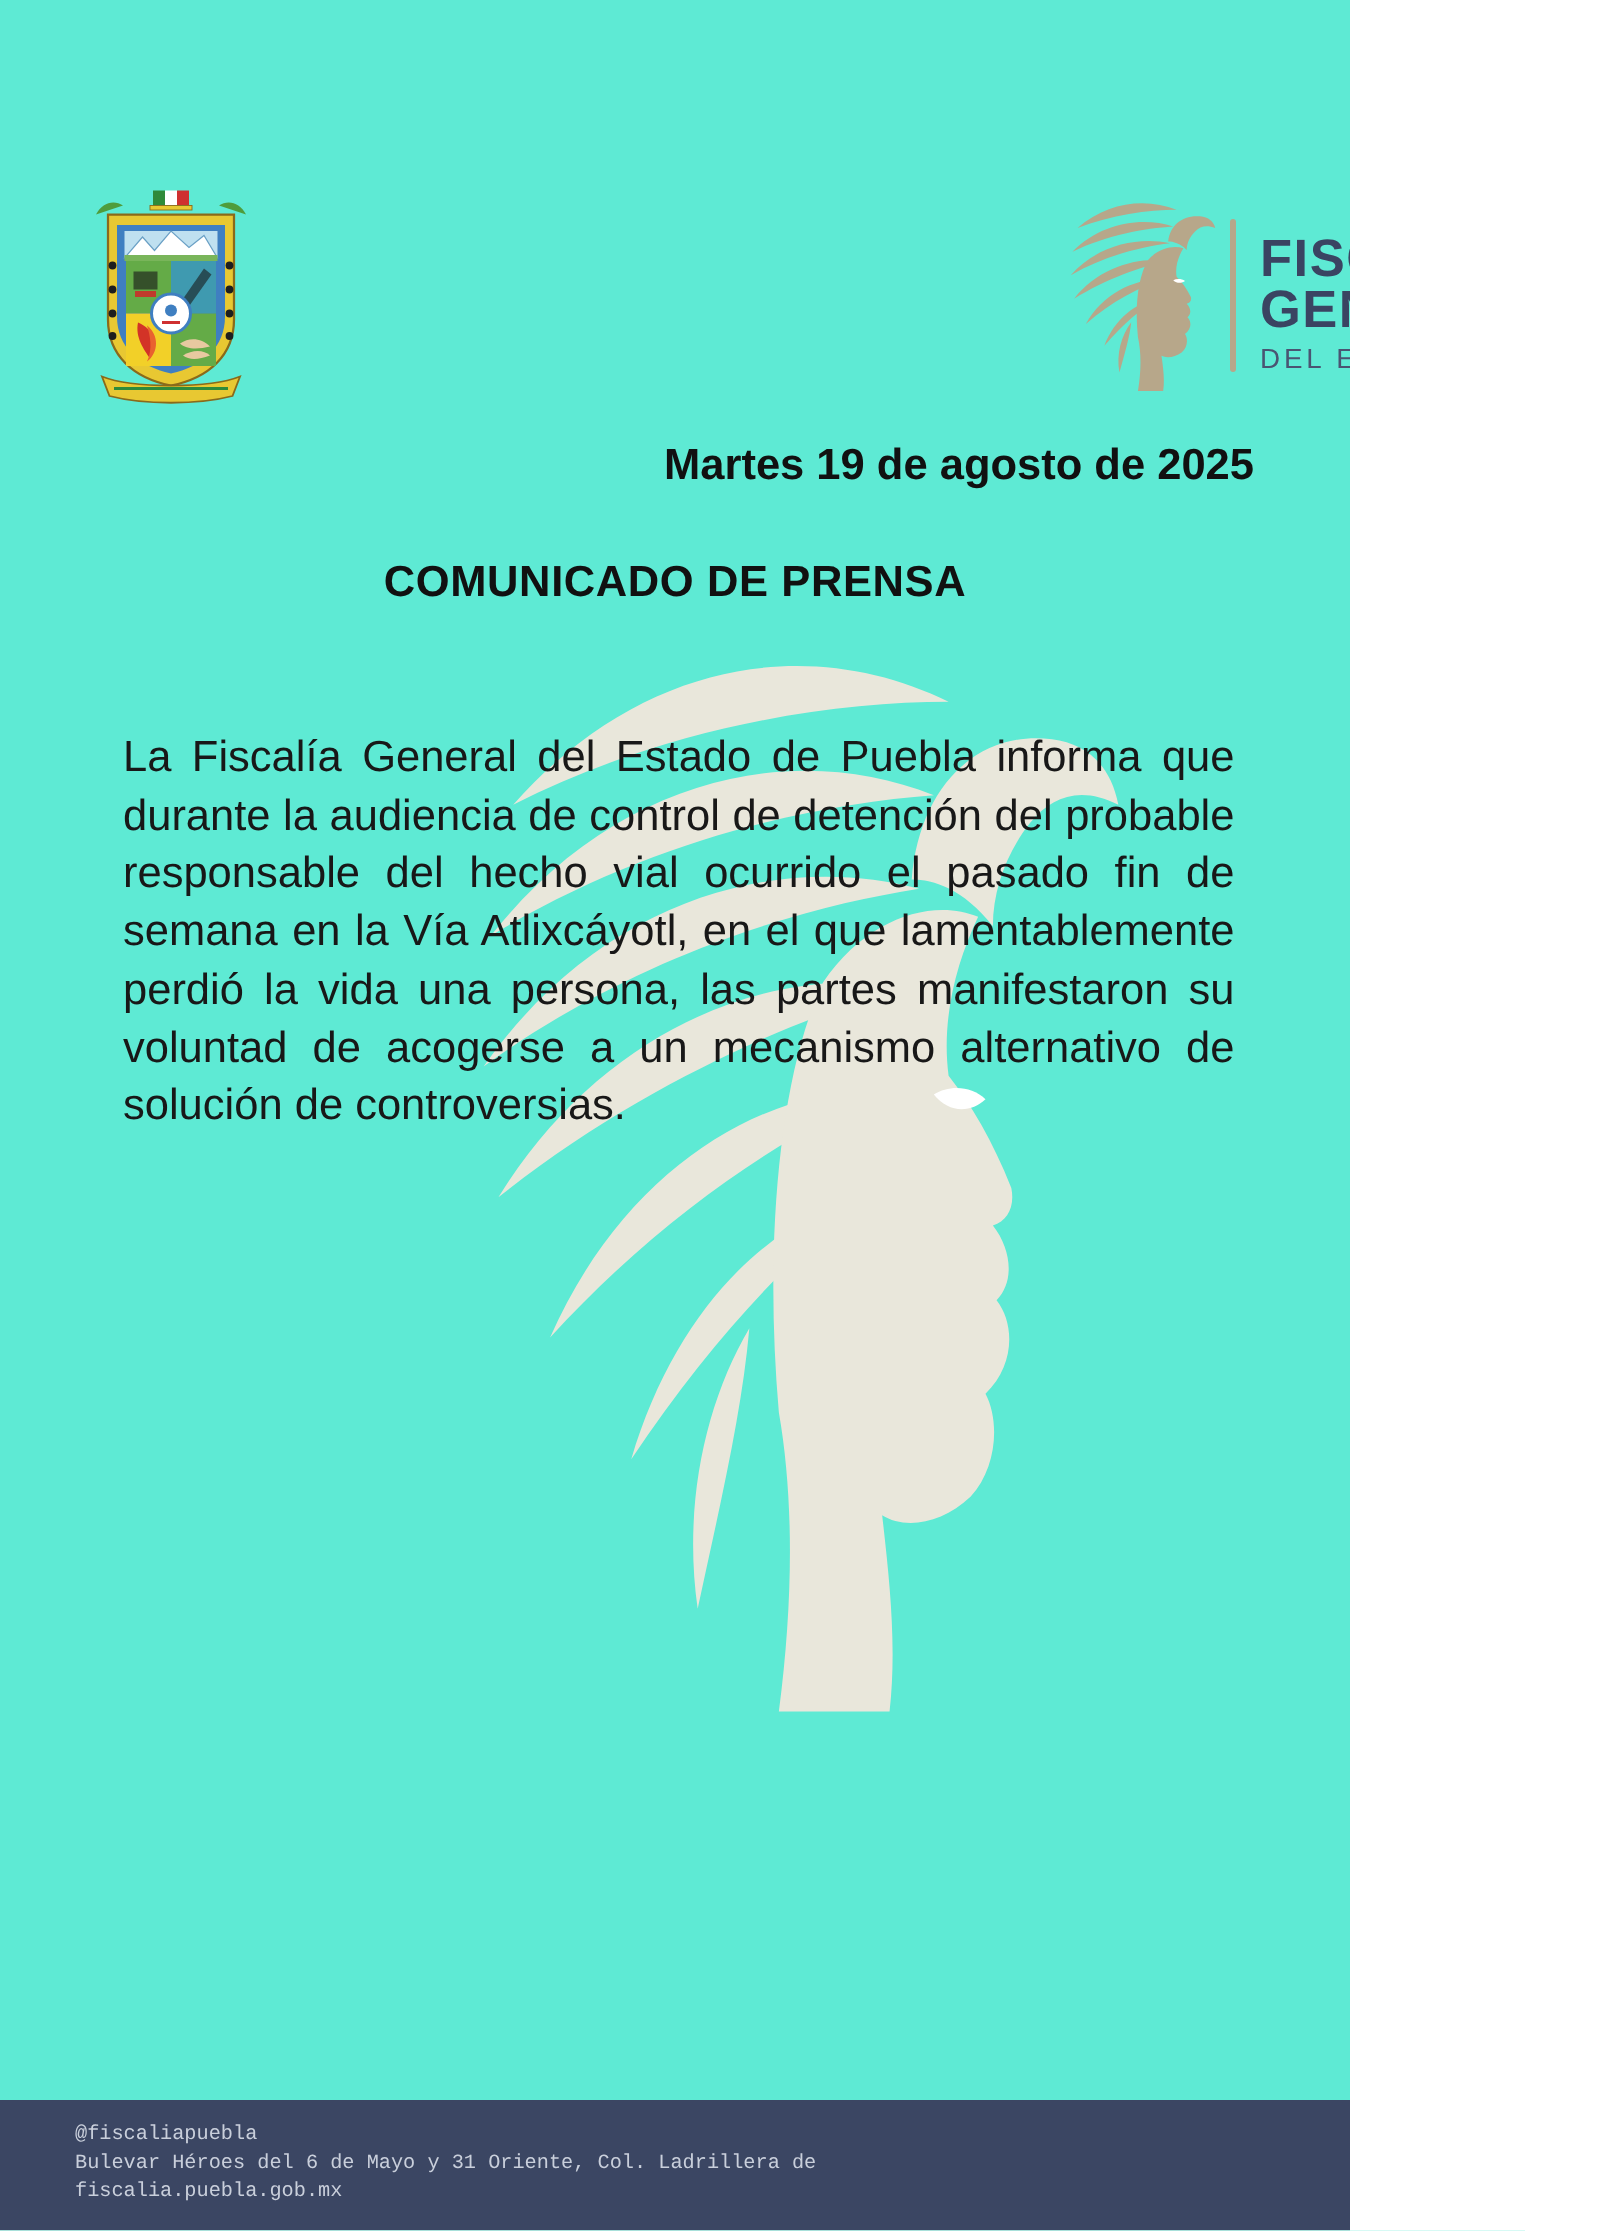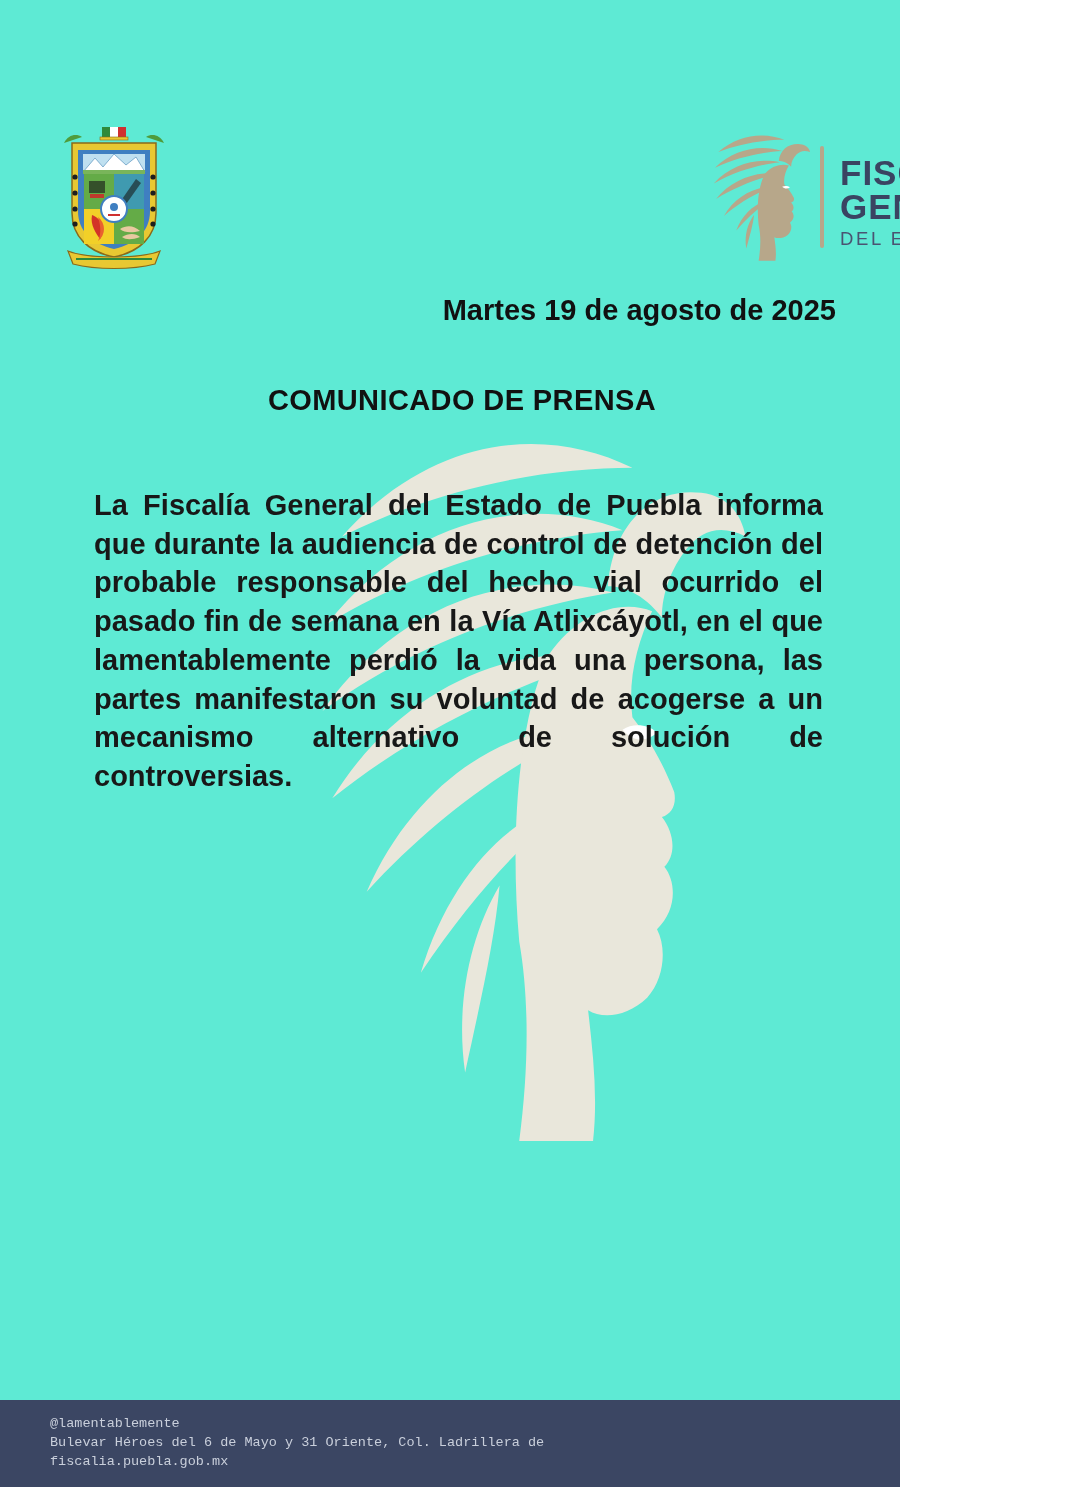--- a/index.html
+++ b/index.html
@@ -32,30 +32,30 @@
     margin-top:5px;font-size:18.5px;font-weight:400;letter-spacing:2.6px;
     color:#4a5472;white-space:nowrap;
   }
   .brand-frieze{margin-top:5px;color:#3a4462;}
   
   .date{
     position:absolute;top:294px;right:64px;z-index:1;
     font-size:29px;font-weight:700;color:#111;text-align:right;
   }
   .title{
-    position:absolute;top:372px;left:0;width:100%;margin:12px;z-index:1;
+    position:absolute;top:372px;left:0;width:100%;margin:0;z-index:1;
     text-align:center;font-size:29px;font-weight:700;color:#111;letter-spacing:0.4px;
   }
   
   .body-text{
     position:absolute;top:486px;left:78px;right:77px;z-index:1;
     font-size:29px;line-height:38.7px;color:#181818;
     text-align:justify;
   }
-  .body-text p{margin:0 0 25px 16px;font-weight:bold;}
+  .body-text p{margin:0 0 25px 4px;}
   
   .footer{
     position:absolute;left:0;bottom:0;width:1080px;height:87px;
     background:#3b4663;z-index:3;
   }
   .footer-left{
     position:absolute;left:50px;top:14px;
     font-family:"Liberation Mono", monospace;
     font-size:13.5px;line-height:19px;color:#c9cfdb;
     white-space:nowrap;
@@ -186,19 +186,19 @@
 
   <div class="date">Martes 19 de agosto de 2025</div>
   <h1 class="title">COMUNICADO DE PRENSA</h1>
 
   <main class="body-text">
     <p>La Fiscalía General del Estado de Puebla informa que durante la audiencia de control de detención del probable responsable del hecho vial ocurrido el pasado fin de semana en la Vía Atlixcáyotl, en el que lamentablemente perdió la vida una persona, las partes manifestaron su voluntad de acogerse a un mecanismo alternativo de solución de controversias.</p>
   </main>
 
   <footer class="footer">
     <div class="footer-left">
-      <div>@lamentablemente</div>
+      <div>@fiscaliapuebla</div>
       <div>Bulevar Héroes del 6 de Mayo y 31 Oriente, Col. Ladrillera de</div>
       <div>fiscalia.puebla.gob.mx</div>
     </div>
   </footer>
 
 </div>
 
 </body></html>

